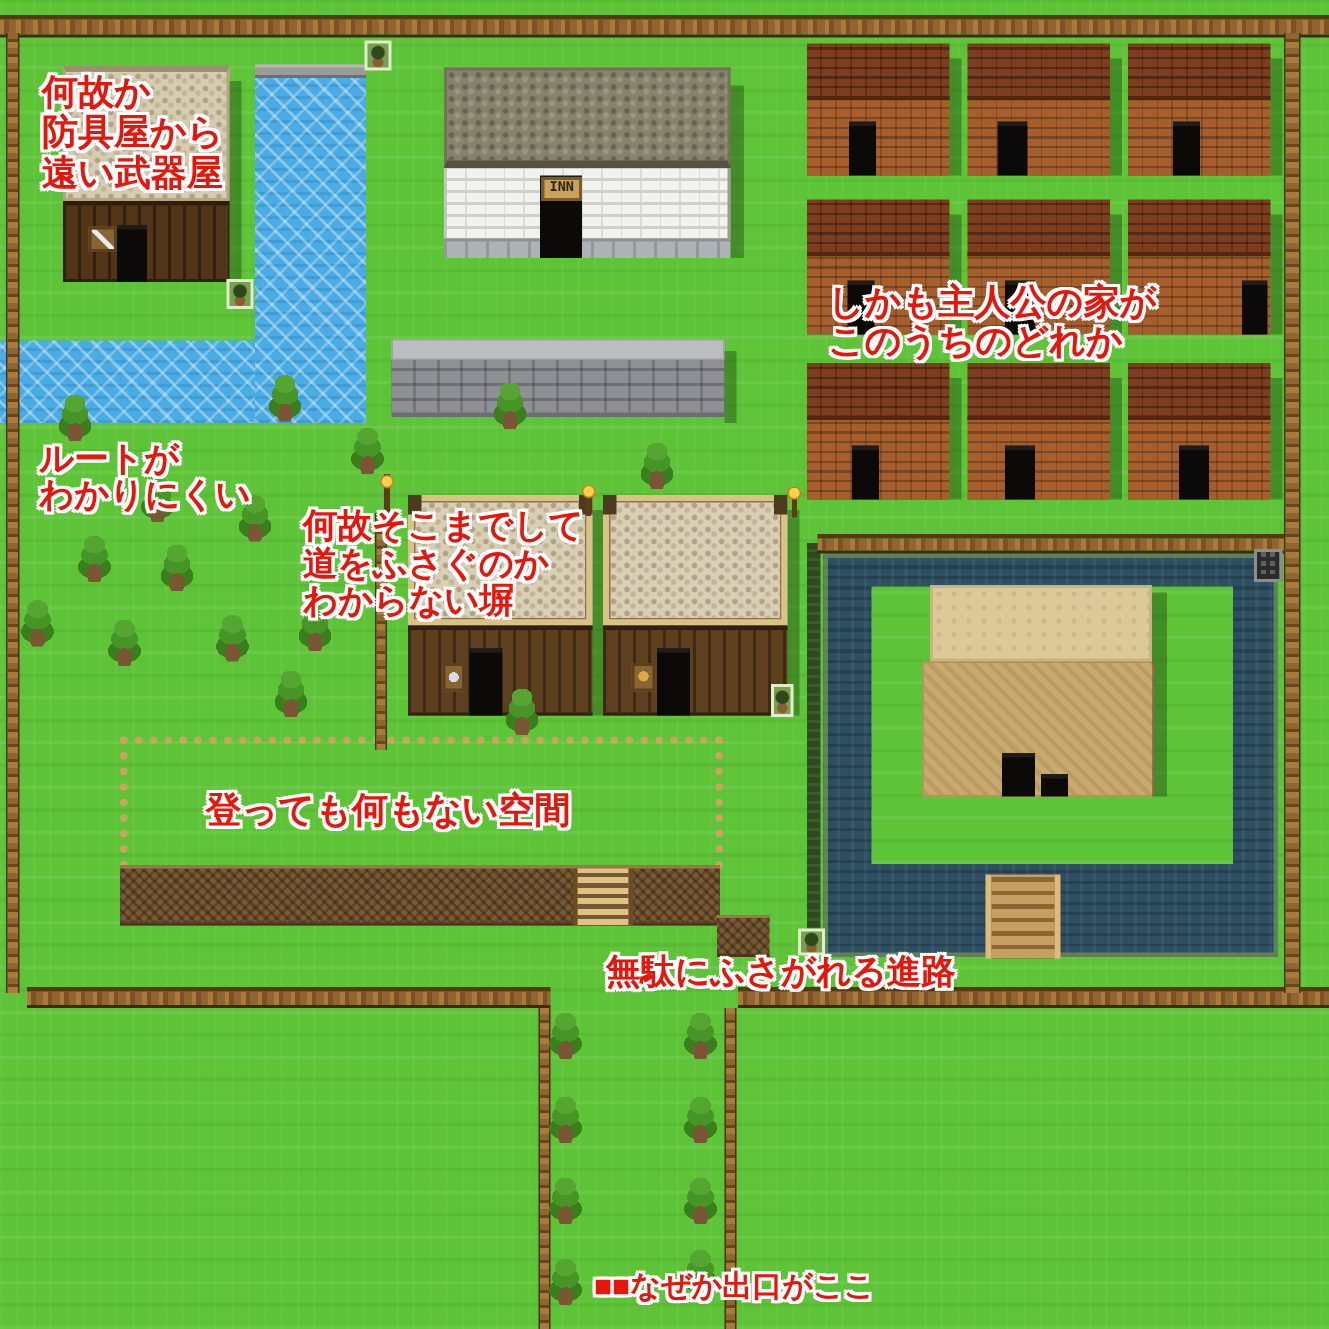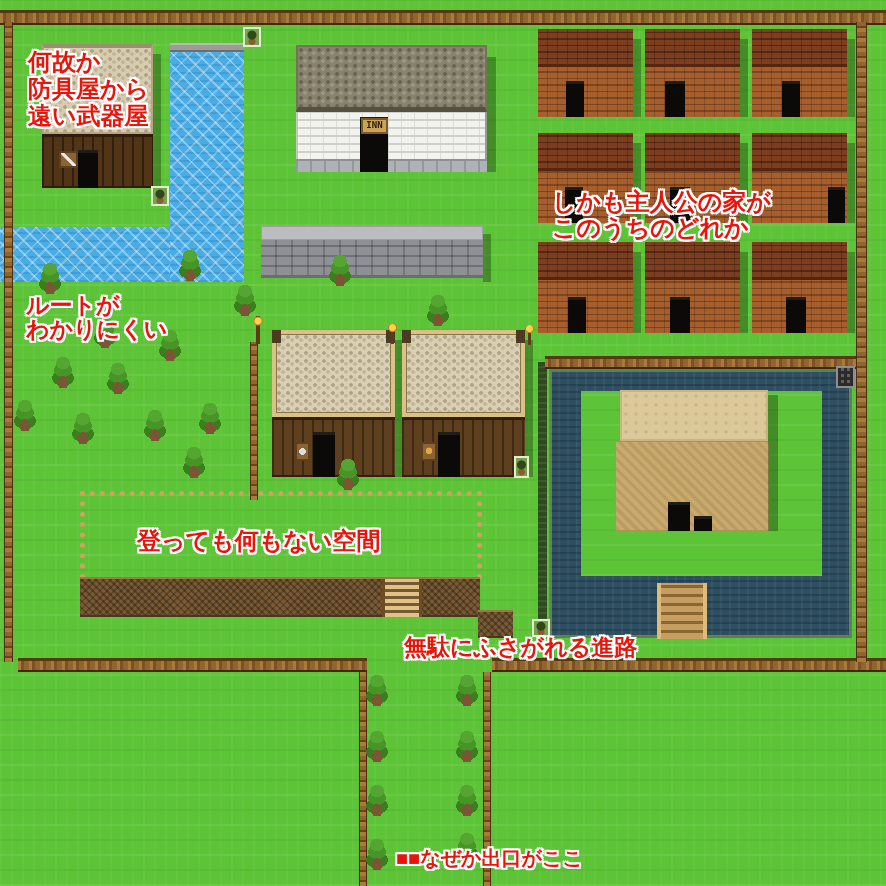--- a/index.html
+++ b/index.html
@@ -221,16 +221,19 @@
     <div class="abs lamp" style="left: 251px; top: 316px; width: 14px; height: 28px;"></div>
     <div class="abs lamp" style="left: 386px; top: 324px; width: 13px; height: 20px;"></div>
     <div class="abs lamp" style="left: 523px; top: 325px; width: 13px; height: 20px;"></div>
     <div class="note" style="left: 28px; top: 48px; font-size: 24px; line-height: 27px;">何故か
 防具屋から
 遠い武器屋</div>
     <div class="note" style="left: 552px; top: 157px; font-size: 24px; line-height: 26px; margin-top: 32px;">しかも主人公の家が
 このうちのどれか</div>
     <div class="note" style="left: 26px; top: 293px; font-size: 23px; line-height: 24px;">ルートが
 わかりにくい</div>
+    <div class="note" style="left: 202px; top: 338px; font-size: 23px; line-height: 25px;">何故そこまでして
+道をふさぐのか
+わからない塀</div>
     <div class="note" style="left: 137px; top: 527px; font-size: 24px; line-height: 27px;">登っても何もない空間</div>
     <div class="note" style="left: 404px; top: 634px; font-size: 23px; line-height: 26px;">無駄にふさがれる進路</div>
     <div class="note" style="left: 396px; top: 845px; font-size: 20px; line-height: 27px;">■■なぜか出口がここ</div>
   </div>
 
 </body></html>

